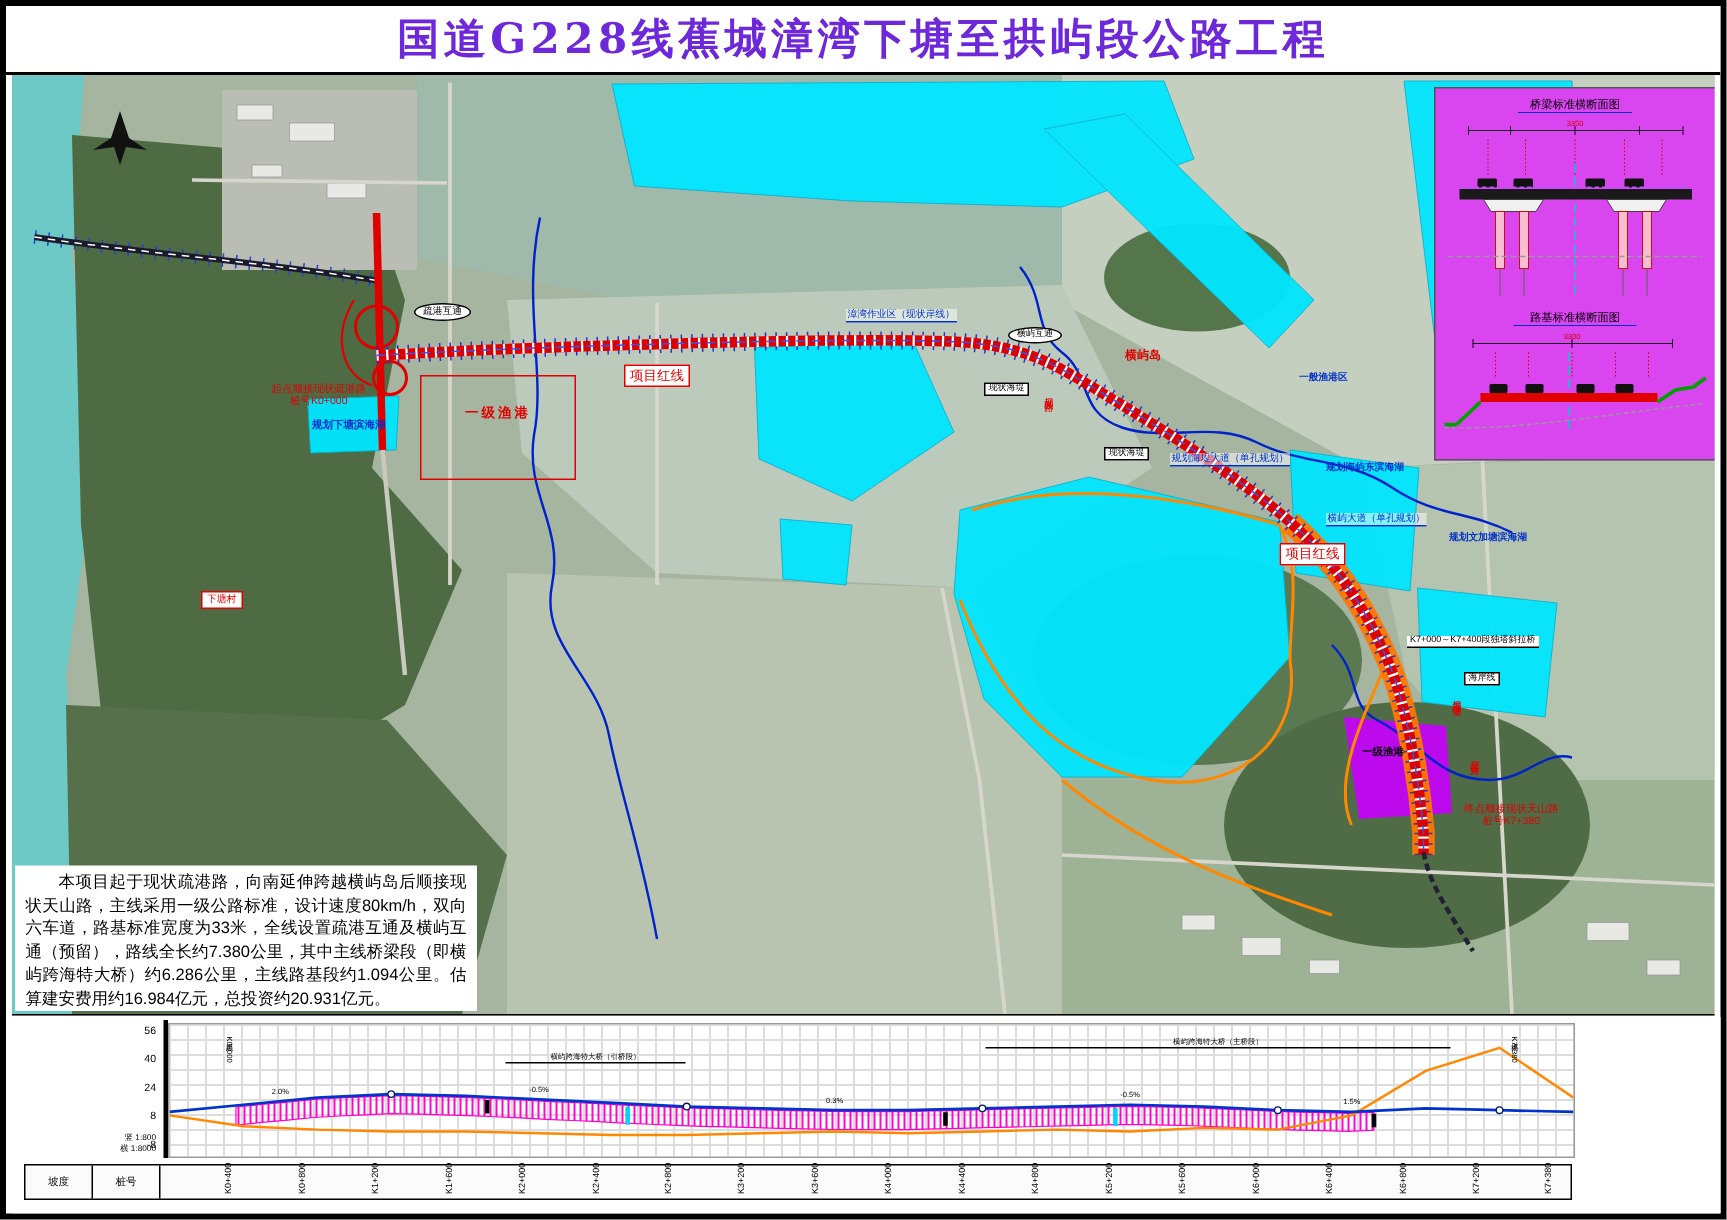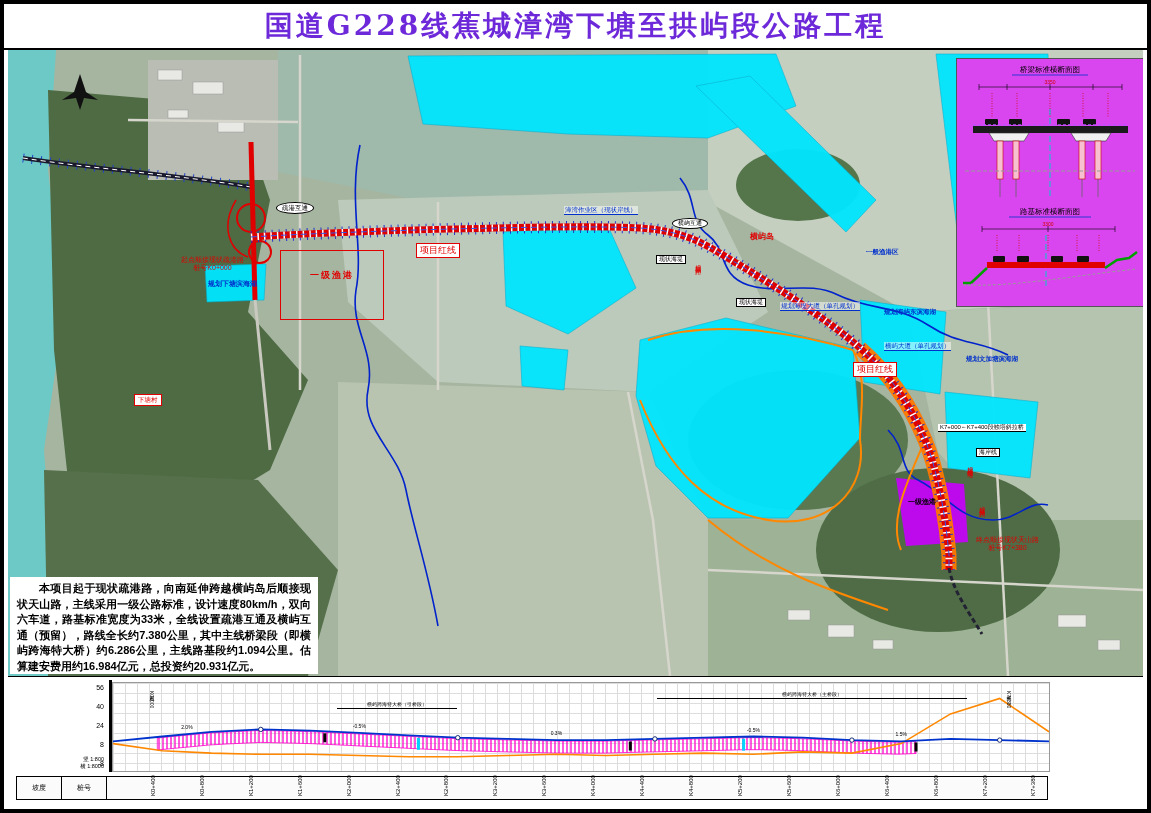--- a/index.html
+++ b/index.html
@@ -12,21 +12,21 @@
   .red{color:#e00000;}
   .blue{color:#0030cc;font-weight:700;}
   .blueu{color:#0030cc;border-bottom:1px solid #0030cc;background:rgba(255,255,255,.5);padding:0 1px;}
   .boxw{background:#fff;border:1px solid #000;color:#000;padding:0 2px;}
   .redbox{background:#fff;border:1px solid #e00000;color:#e00000;font-weight:400;padding:1px 3px;font-size:9px;}
   .vert{writing-mode:vertical-rl;text-orientation:upright;letter-spacing:1px;}
   .ellipse{background:#fff;border:1px solid #000;border-radius:50%;padding:1px 5px;color:#000;}
   .f6{font-size:6px;} .f65{font-size:6.5px;} .f7{font-size:7px;} .f8{font-size:8px;}
   #logistics-rect{position:absolute;left:272px;top:200px;width:102px;height:68px;border:1px solid #e00000;z-index:4;}
   #logistics-rect span{position:absolute;left:50%;top:18px;transform:translateX(-50%);color:#e00000;font-size:9px;font-weight:700;letter-spacing:2px;white-space:nowrap;}
-  #desc{position:absolute;left:2px;top:527px;width:308px;height:97px;background:#fff;padding:4px 7px;box-sizing:border-box;font-size:11px;line-height:15.6px;font-weight:700;color:#000;text-align:justify;text-indent:2em;z-index:8;}
+  #desc{position:absolute;left:2px;top:527px;width:308px;height:97px;background:#fff;padding:4px 7px;box-sizing:border-box;font-size:11px;line-height:15.6px;font-weight:400;color:#000;text-align:justify;text-indent:2em;z-index:8;}
   #inset{position:absolute;left:948px;top:8px;width:187px;height:247px;background:#d946ef;border:1px solid #555;z-index:8;}
   #profile{position:absolute;left:4px;top:674px;width:1143px;height:131px;background:#fff;}
   #plot{position:absolute;left:104px;top:4px;width:936px;height:88px;border:1px solid #999;box-sizing:content-box;
         background:repeating-linear-gradient(to right,#ddd 0 1px,transparent 1px 12px),repeating-linear-gradient(to bottom,#ddd 0 1px,transparent 1px 10px);}
   #plot svg{position:absolute;left:0;top:0;}
   #yaxis{position:absolute;left:101px;top:2px;width:3px;height:92px;background:#000;z-index:3;}
   #yticks{position:absolute;left:74px;top:4px;width:24px;height:88px;}
   #yticks span{position:absolute;right:2px;font-size:7px;color:#000;}
   #scales{position:absolute;left:28px;top:78px;font-size:5.5px;color:#000;line-height:7px;text-align:right;width:68px;}
   .spanlbl{position:absolute;border-bottom:1px solid #000;font-size:5px;color:#000;text-align:center;overflow:hidden;height:7px;}

